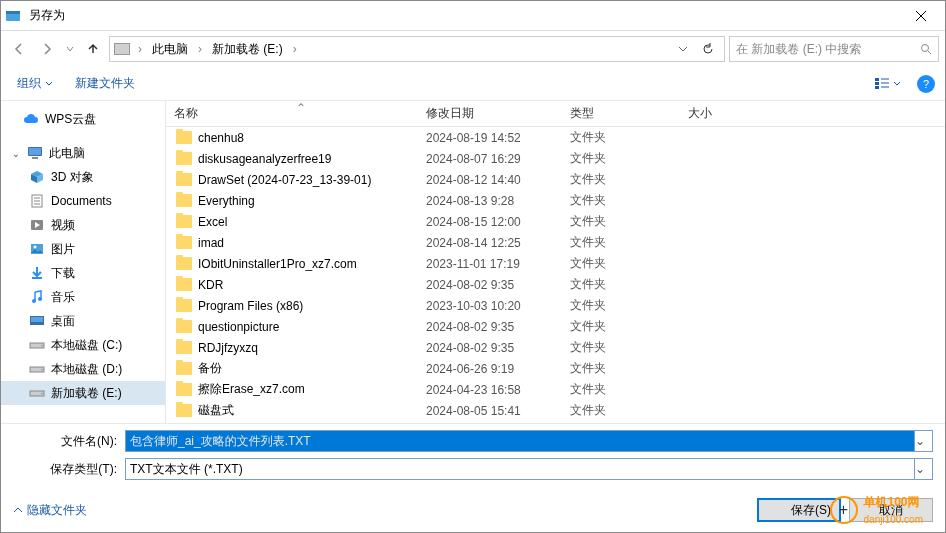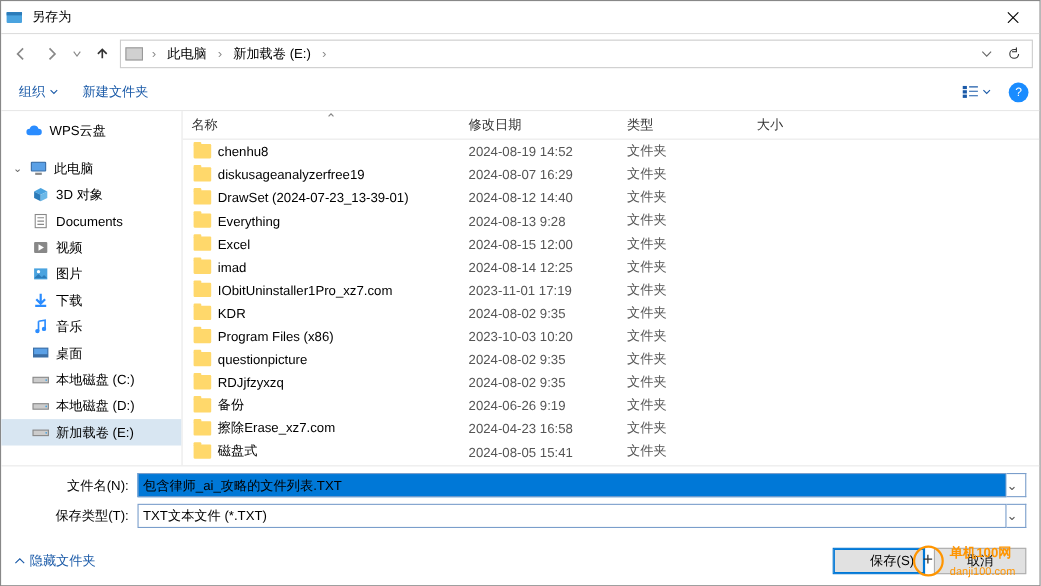--- a/index.html
+++ b/index.html
@@ -48,21 +48,21 @@
 .filerow .fn { width: 260px; display: flex; align-items: center; gap: 6px; padding-left: 10px; }
 .folder-ic { width: 16px; height: 13px; background: #ffd86b; border-radius: 1px; position: relative; }
 .folder-ic::before { content:""; position:absolute; top:-2px; left:0; width:7px; height:3px; background:#ffd86b; border-radius:1px 1px 0 0;}
 .filerow .fd { width: 144px; color: #555; }
 .filerow .ft { width: 118px; color: #555; }
 .filerow .fs { width: 100px; color: #555; }
 .bottom-form { border-top: 1px solid #e8e8e8; padding: 6px 12px 4px 12px; }
 .form-row { display: flex; align-items: center; margin-bottom: 6px; }
 .form-label { width: 112px; text-align: right; padding-right: 8px; }
 .form-control { flex: 1; height: 22px; border: 1px solid #7a9ecb; display: flex; align-items: center; padding: 0 4px; }
-.form-control.sel { background: #0078d7; color: #000000; }
+.form-control.sel { background: #0078d7; color: #e5e5e5; }
 .fc-drop { width: 18px; color: #555; text-align: center; }
 .fc-drop.sel { color: #fff; }
 .actionbar { display: flex; align-items: center; padding: 8px 12px 10px 12px; gap: 8px; }
 .hide-link { display: flex; align-items: center; gap: 4px; color: #1a5aa8; }
 .act-spacer { flex: 1; }
 .btn { min-width: 84px; height: 24px; border: 1px solid #adadad; background: #e1e1e1; display: flex; align-items: center; justify-content: center; }
 .btn.primary { border: 1px solid #0078d7; box-shadow: 0 0 0 1px #0078d7 inset; padding-left: 24px; }
 .watermark { position: absolute; right: 22px; bottom: 6px; display: flex; align-items: center; pointer-events: none; }
 .wm-circle { width: 28px; height: 28px; border: 2px solid #ff9500; border-radius: 50%; display:flex; align-items:center; justify-content:center; font-size:16px; color:#333; margin-right:6px;}
 .wm-text { color:#ff9500; font-size:13px; }
@@ -121,20 +121,27 @@
         <svg width="10" height="10" viewBox="0 0 10 10">
           <path d="M1 3 L5 7 L9 3" fill="none" stroke="currentColor"></path>
         </svg>
       </span>
     <span class="addr-refresh">
         <svg width="12" height="12" viewBox="0 0 12 12">
           <path d="M10 6 A4 4 0 1 1 6 2 L8 2 M8 0 L8 4 L4 4" fill="none" stroke="currentColor"></path>
         </svg>
       </span>
   </div>
+  <div class="searchbox">
+    <span>在 新加载卷 (E:) 中搜索</span>
+    <svg width="12" height="12" viewBox="0 0 12 12">
+        <circle cx="5" cy="5" r="3.5" fill="none" stroke="#888"></circle>
+        <line x1="8" y1="8" x2="11" y2="11" stroke="#888"></line>
+      </svg>
+  </div>
 </div>
 
 <div class="toolbar">
   <div class="tb-item">
       <span>组织</span>
       <svg width="8" height="8" viewBox="0 0 8 8">
         <path d="M1 2 L4 5 L7 2" fill="none" stroke="#1a5aa8"></path>
       </svg>
     </div>
   <div class="tb-item">

